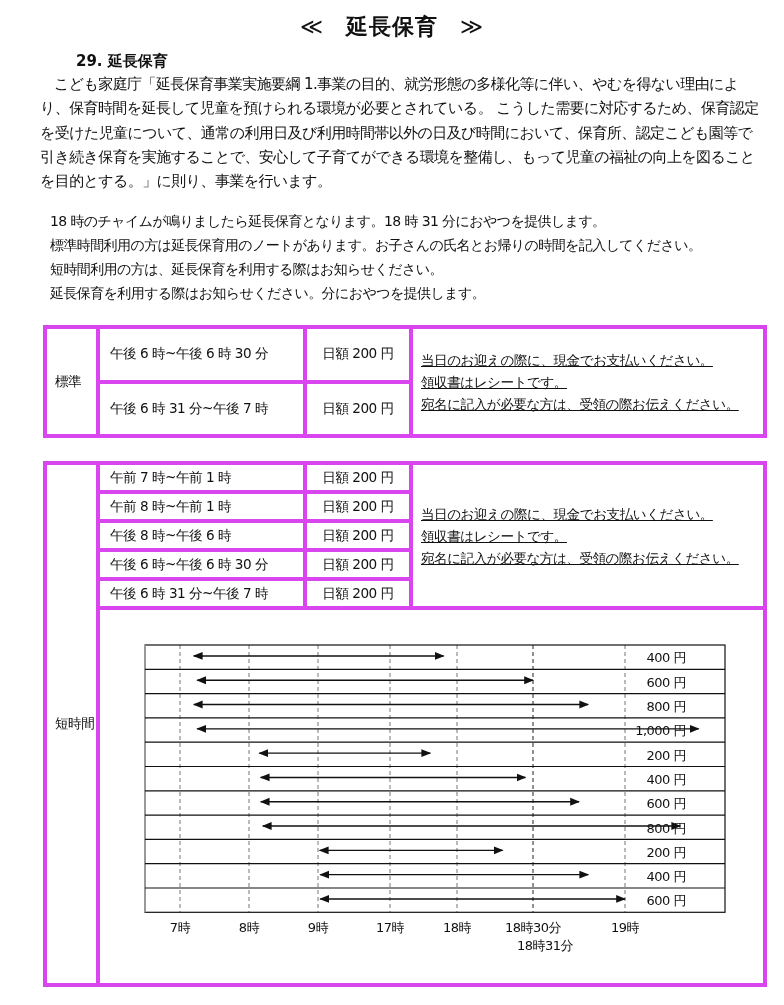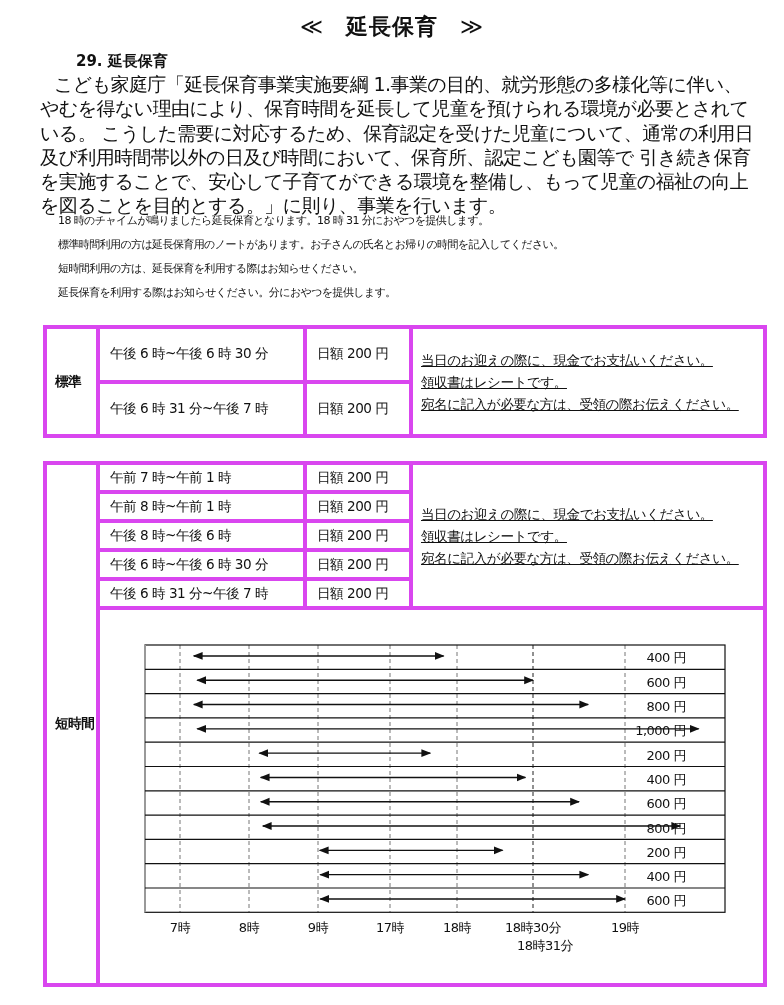--- a/index.html
+++ b/index.html
@@ -2,30 +2,30 @@
 <html><head>
 <meta charset="utf-8">
 <style>
   html, body { margin:0; padding:0; background:#fff; }
   body { width:784px; height:1005px; position:relative; overflow:hidden;
          font-family:"DejaVu Sans", "Liberation Sans", sans-serif; color:#111; }
   .abs { position:absolute; }
   #title { left:0; width:784px; top:12px; text-align:center; font-size:22px; font-weight:bold; letter-spacing:1px; }
   #title .brk { font-weight:normal; margin:0 22px; }
   #sec-head { left:32px; top:52px; font-size:15px; font-weight:bold;margin-left:44px; }
-  .para { left:40px; width:720px; font-size:19px; line-height:24.3px; letter-spacing:-0.6px; }
+  .para { left:40px; width:720px; font-size:15px; line-height:24.3px; letter-spacing:-0.6px; }
   #intro { top:72px; text-indent:14px; }
-  .note { left:58px; font-size:11px; letter-spacing:-0.6px; white-space:nowrap; }
+  .note { left:50px; font-size:14px; letter-spacing:-0.6px; white-space:nowrap; }
   table.tbl { border-collapse:collapse; position:absolute; font-size:13.6px; letter-spacing:-0.5px; }
   table.tbl td { border:4px solid #d946ef; padding:0 10px; vertical-align:middle; }
   #std-table { left:43px; top:325px; width:724px; height:113px; }
   #short-table { left:43px; top:461px; width:724px; height:526px; }
-  td.cat { width:41px; padding:0 0 0 8px !important;font-weight:bold; }
+  td.cat { width:41px; padding:0 0 0 8px !important; }
   td.time { width:183px; }
-  td.fee { width:82px; }
+  td.fee { width:82px;text-align:center; }
   td.note-cell { line-height:22px; padding-left:8px !important;text-decoration:underline; }
   #chart-svg { position:absolute; left:106px; top:614px; }
   .lbl { font-family:"DejaVu Sans", sans-serif; font-size:13px; fill:#111; letter-spacing:-0.5px; }
 </style>
 </head>
 <body>
 
 <div id="title" class="abs">
   <span class="brk">≪</span><span>延長保育</span><span class="brk">≫</span>
 </div>

